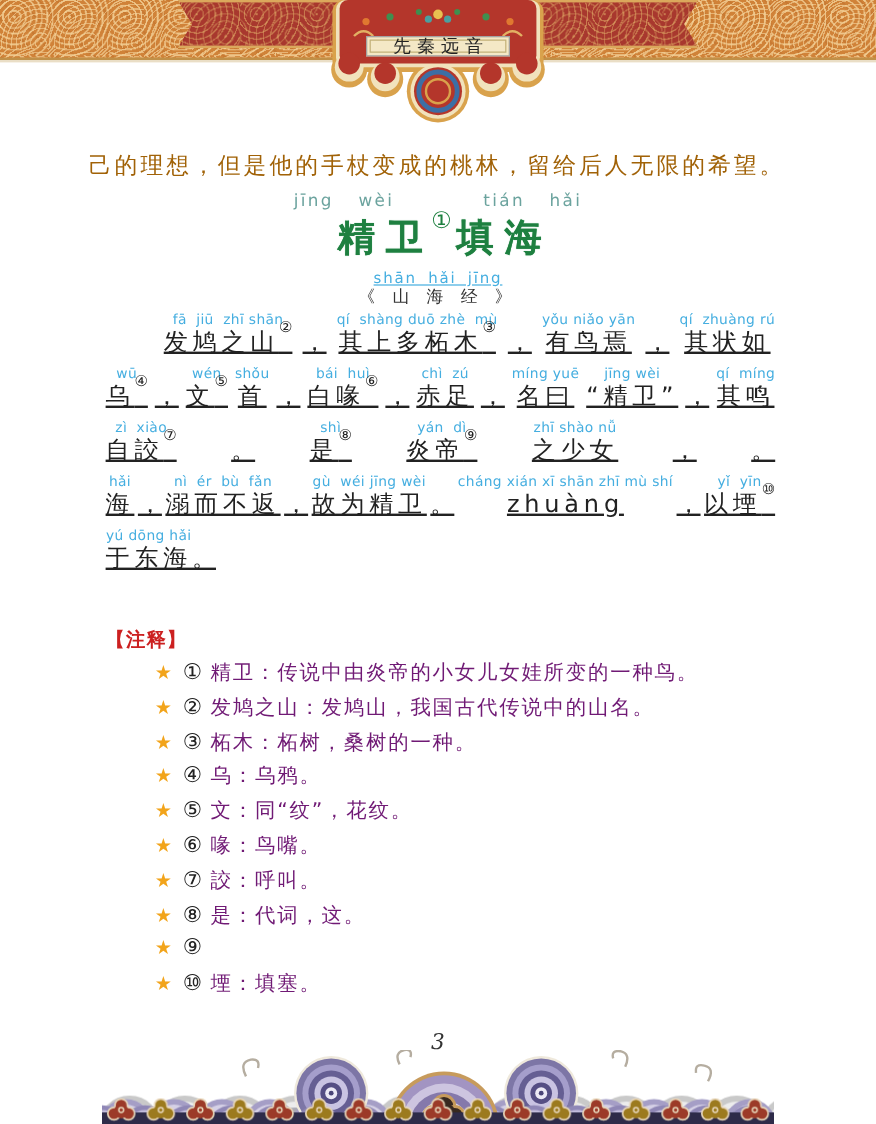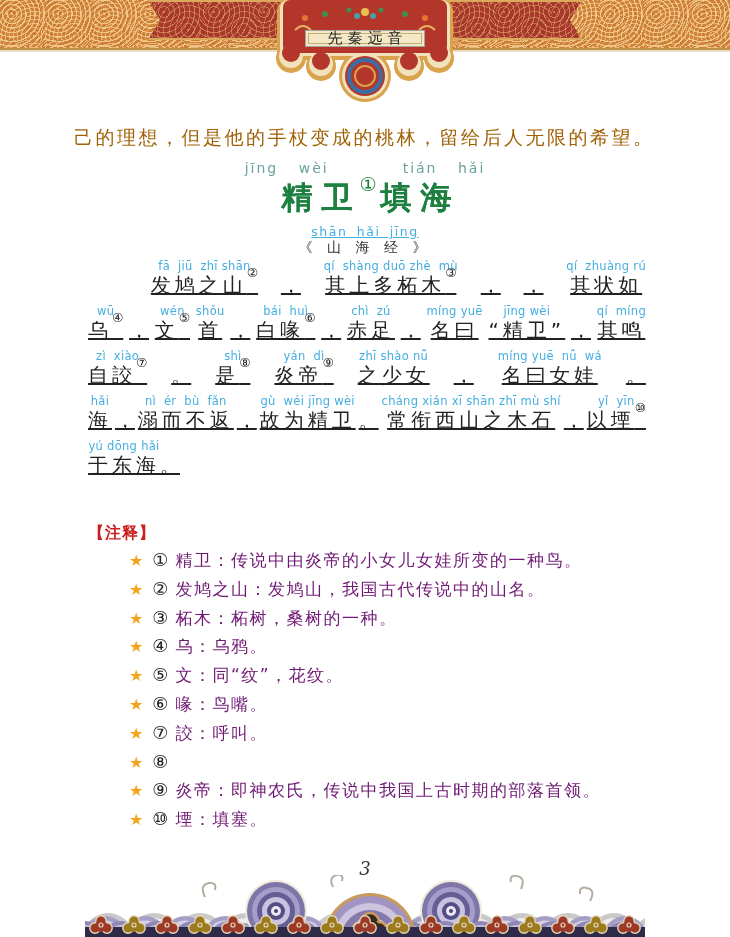--- a/index.html
+++ b/index.html
@@ -166,20 +166,24 @@
         <span class="seg punct">
           <span class="zh">，</span>
         </span>
         <span class="seg">
           <span class="py">qí  shàng duō zhè  mù</span>
           <span class="zh">其上多柘木<sup class="noteref">③</sup></span>
         </span>
         <span class="seg punct">
           <span class="zh">，</span>
         </span>
+        <span class="seg">
+          <span class="py">yǒu niǎo yān</span>
+          <span class="zh">有鸟焉</span>
+        </span>
         <span class="seg punct">
           <span class="zh">，</span>
         </span>
         <span class="seg">
           <span class="py">qí  zhuàng rú</span>
           <span class="zh">其状如</span>
         </span>
       </div>
       <div class="pline justify">
         <span class="seg">
@@ -246,24 +250,20 @@
           <span class="py">yán  dì</span>
           <span class="zh">炎帝<sup class="noteref">⑨</sup></span>
         </span>
         <span class="seg">
           <span class="py">zhī shào nǚ</span>
           <span class="zh">之少女</span>
         </span>
         <span class="seg punct">
           <span class="zh">，</span>
         </span>
-        <span class="seg">
-          <span class="py">míng yuē  nǚ  wá</span>
-          <span class="zh">名曰女娃</span>
-        </span>
         <span class="seg punct">
           <span class="zh">。</span>
         </span>
       </div>
       <div class="pline justify">
         <span class="seg">
           <span class="py">hǎi</span>
           <span class="zh">海</span>
         </span>
         <span class="seg punct">
@@ -278,21 +278,21 @@
         </span>
         <span class="seg">
           <span class="py">gù  wéi jīng wèi</span>
           <span class="zh">故为精卫</span>
         </span>
         <span class="seg punct">
           <span class="zh">。</span>
         </span>
         <span class="seg">
           <span class="py">cháng xián xī shān zhī mù shí</span>
-          <span class="zh">常衔西山之木石</span>
+          <span class="zh">zhuàng</span>
         </span>
         <span class="seg punct">
           <span class="zh">，</span>
         </span>
         <span class="seg">
           <span class="py">yǐ  yīn</span>
           <span class="zh">以堙<sup class="noteref">⑩</sup></span>
         </span>
       </div>
       <div class="pline">
@@ -339,25 +339,25 @@
         <span class="ntext">喙：鸟嘴。</span>
       </li>
       <li class="note">
         <span class="star">★</span>
         <span class="nnum">⑦</span>
         <span class="ntext">詨：呼叫。</span>
       </li>
       <li class="note">
         <span class="star">★</span>
         <span class="nnum">⑧</span>
+        <span class="ntext">是：代词，这。</span>
       </li>
       <li class="note">
         <span class="star">★</span>
         <span class="nnum">⑨</span>
-        <span class="ntext">炎帝：即神农氏，传说中我国上古时期的部落首领。</span>
       </li>
       <li class="note">
         <span class="star">★</span>
         <span class="nnum">⑩</span>
         <span class="ntext">堙：填塞。</span>
       </li>
     </ul>
 
   <div class="pageno">3</div>
 

